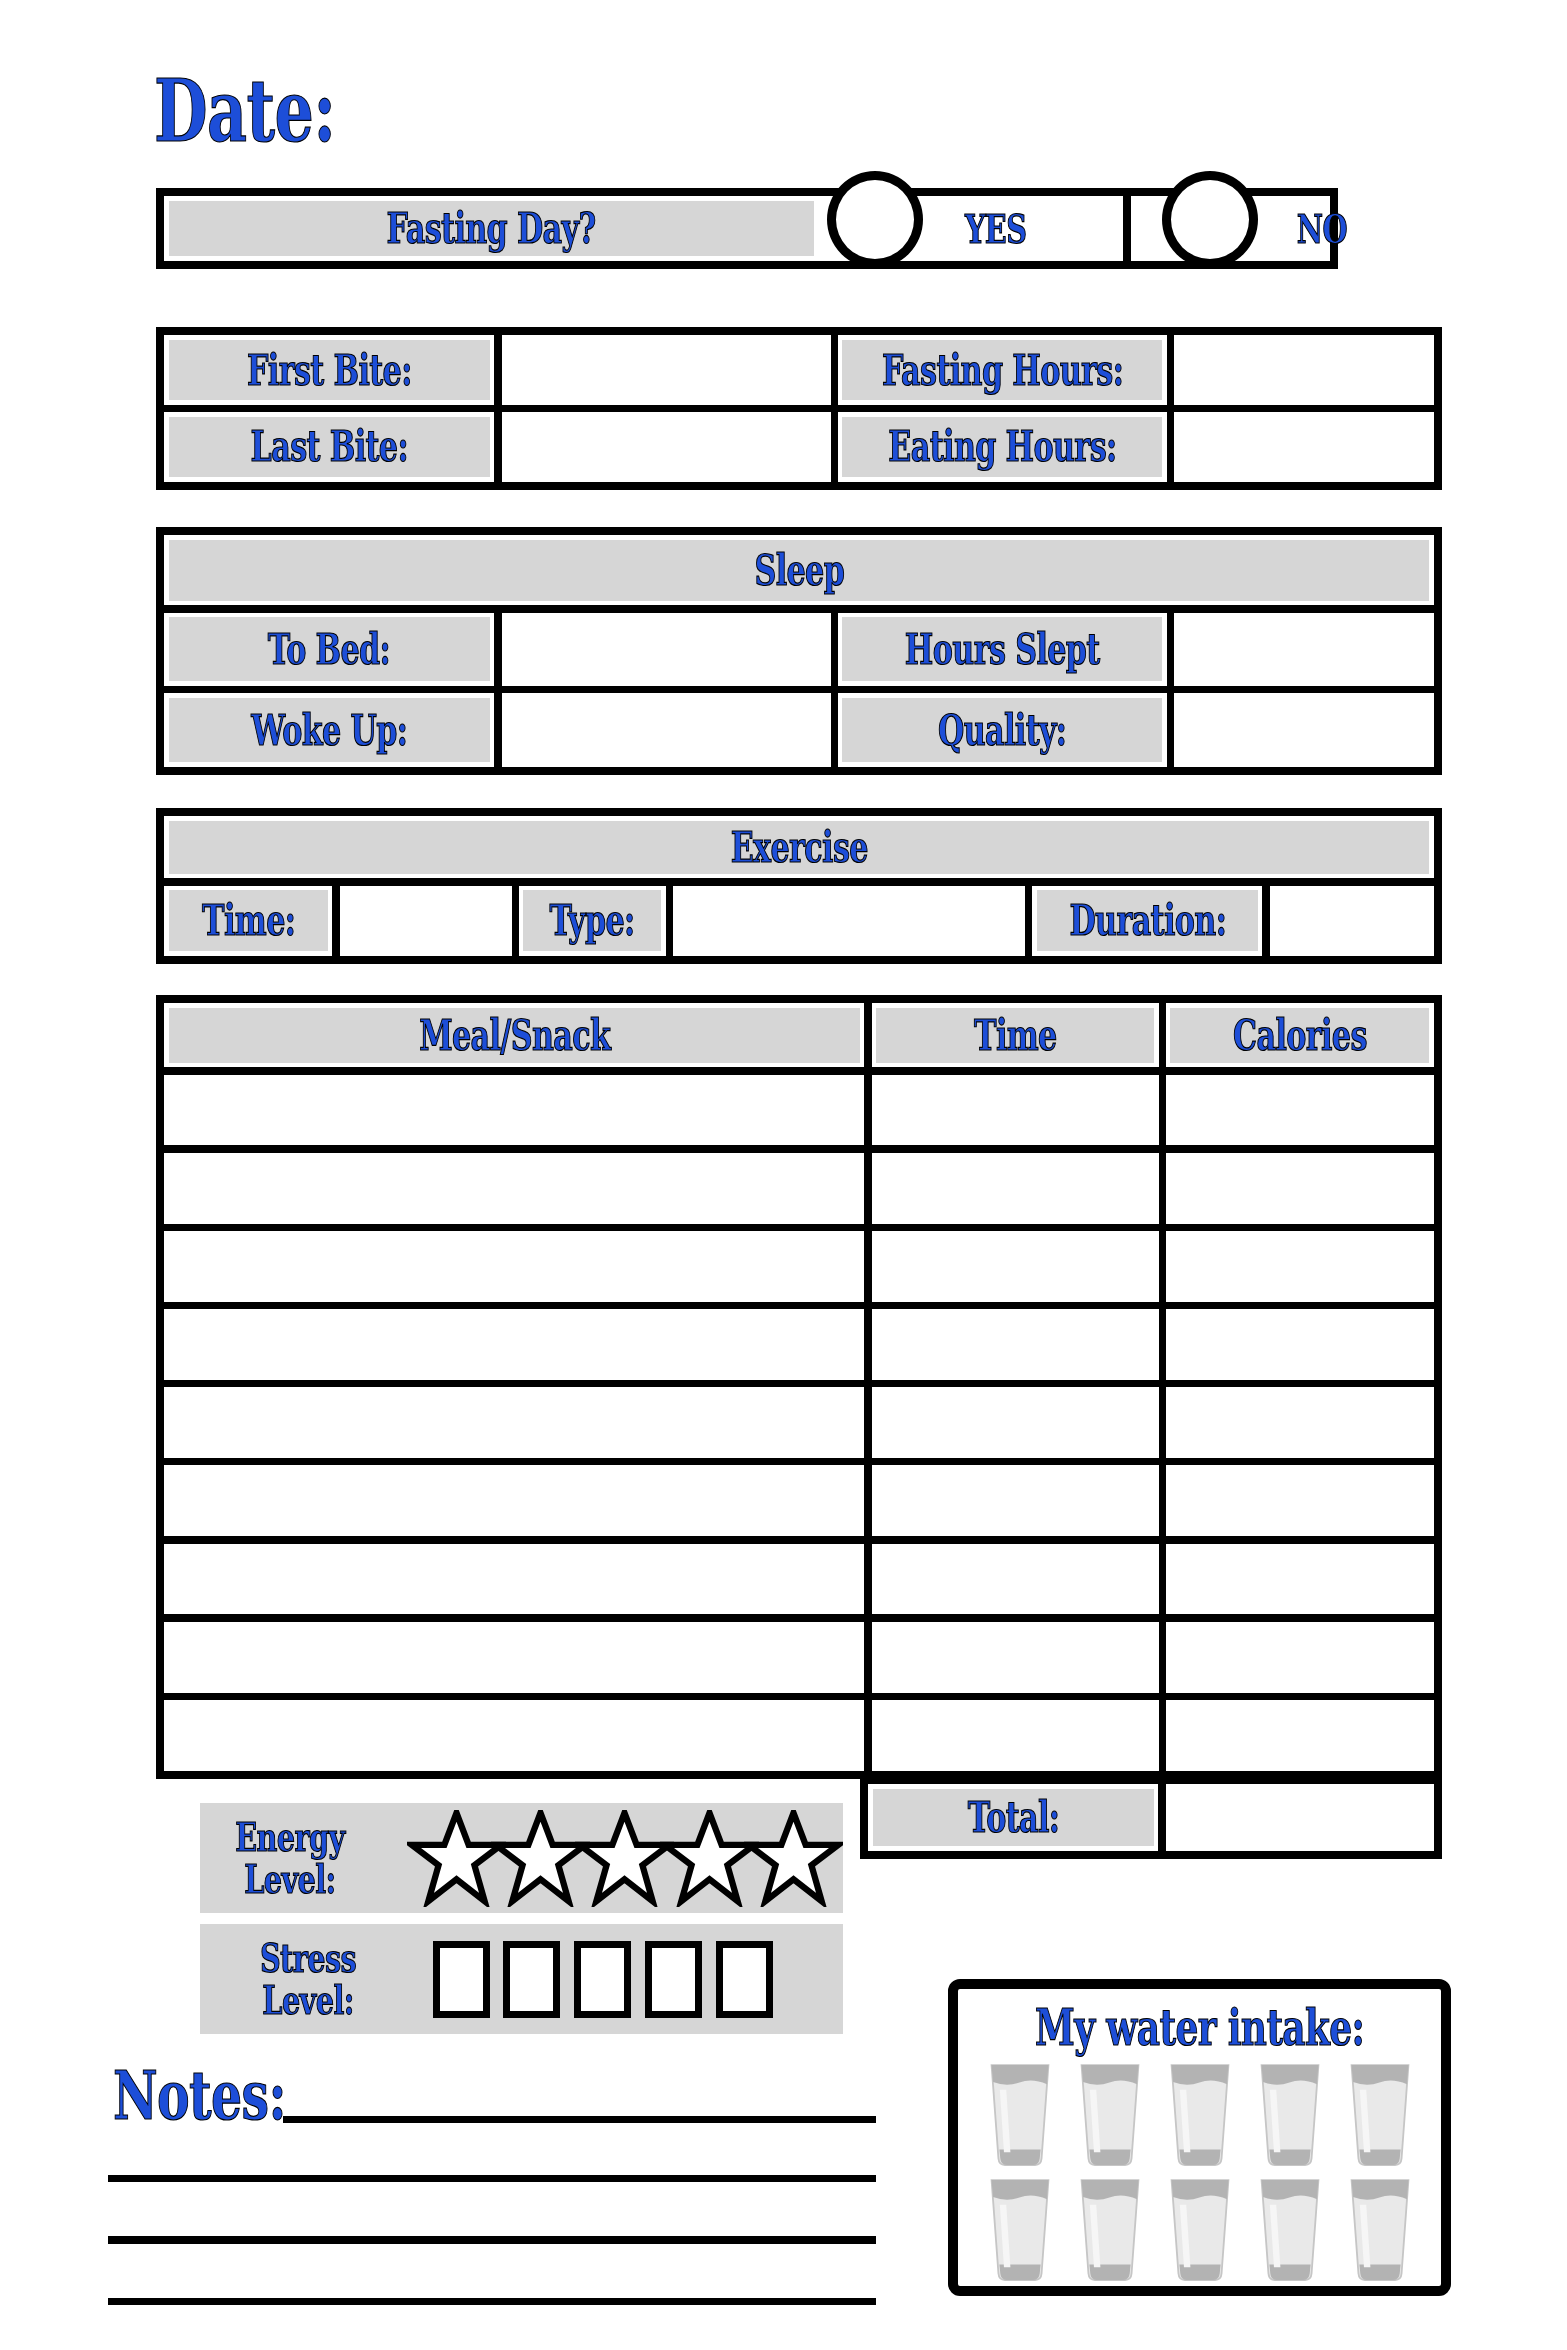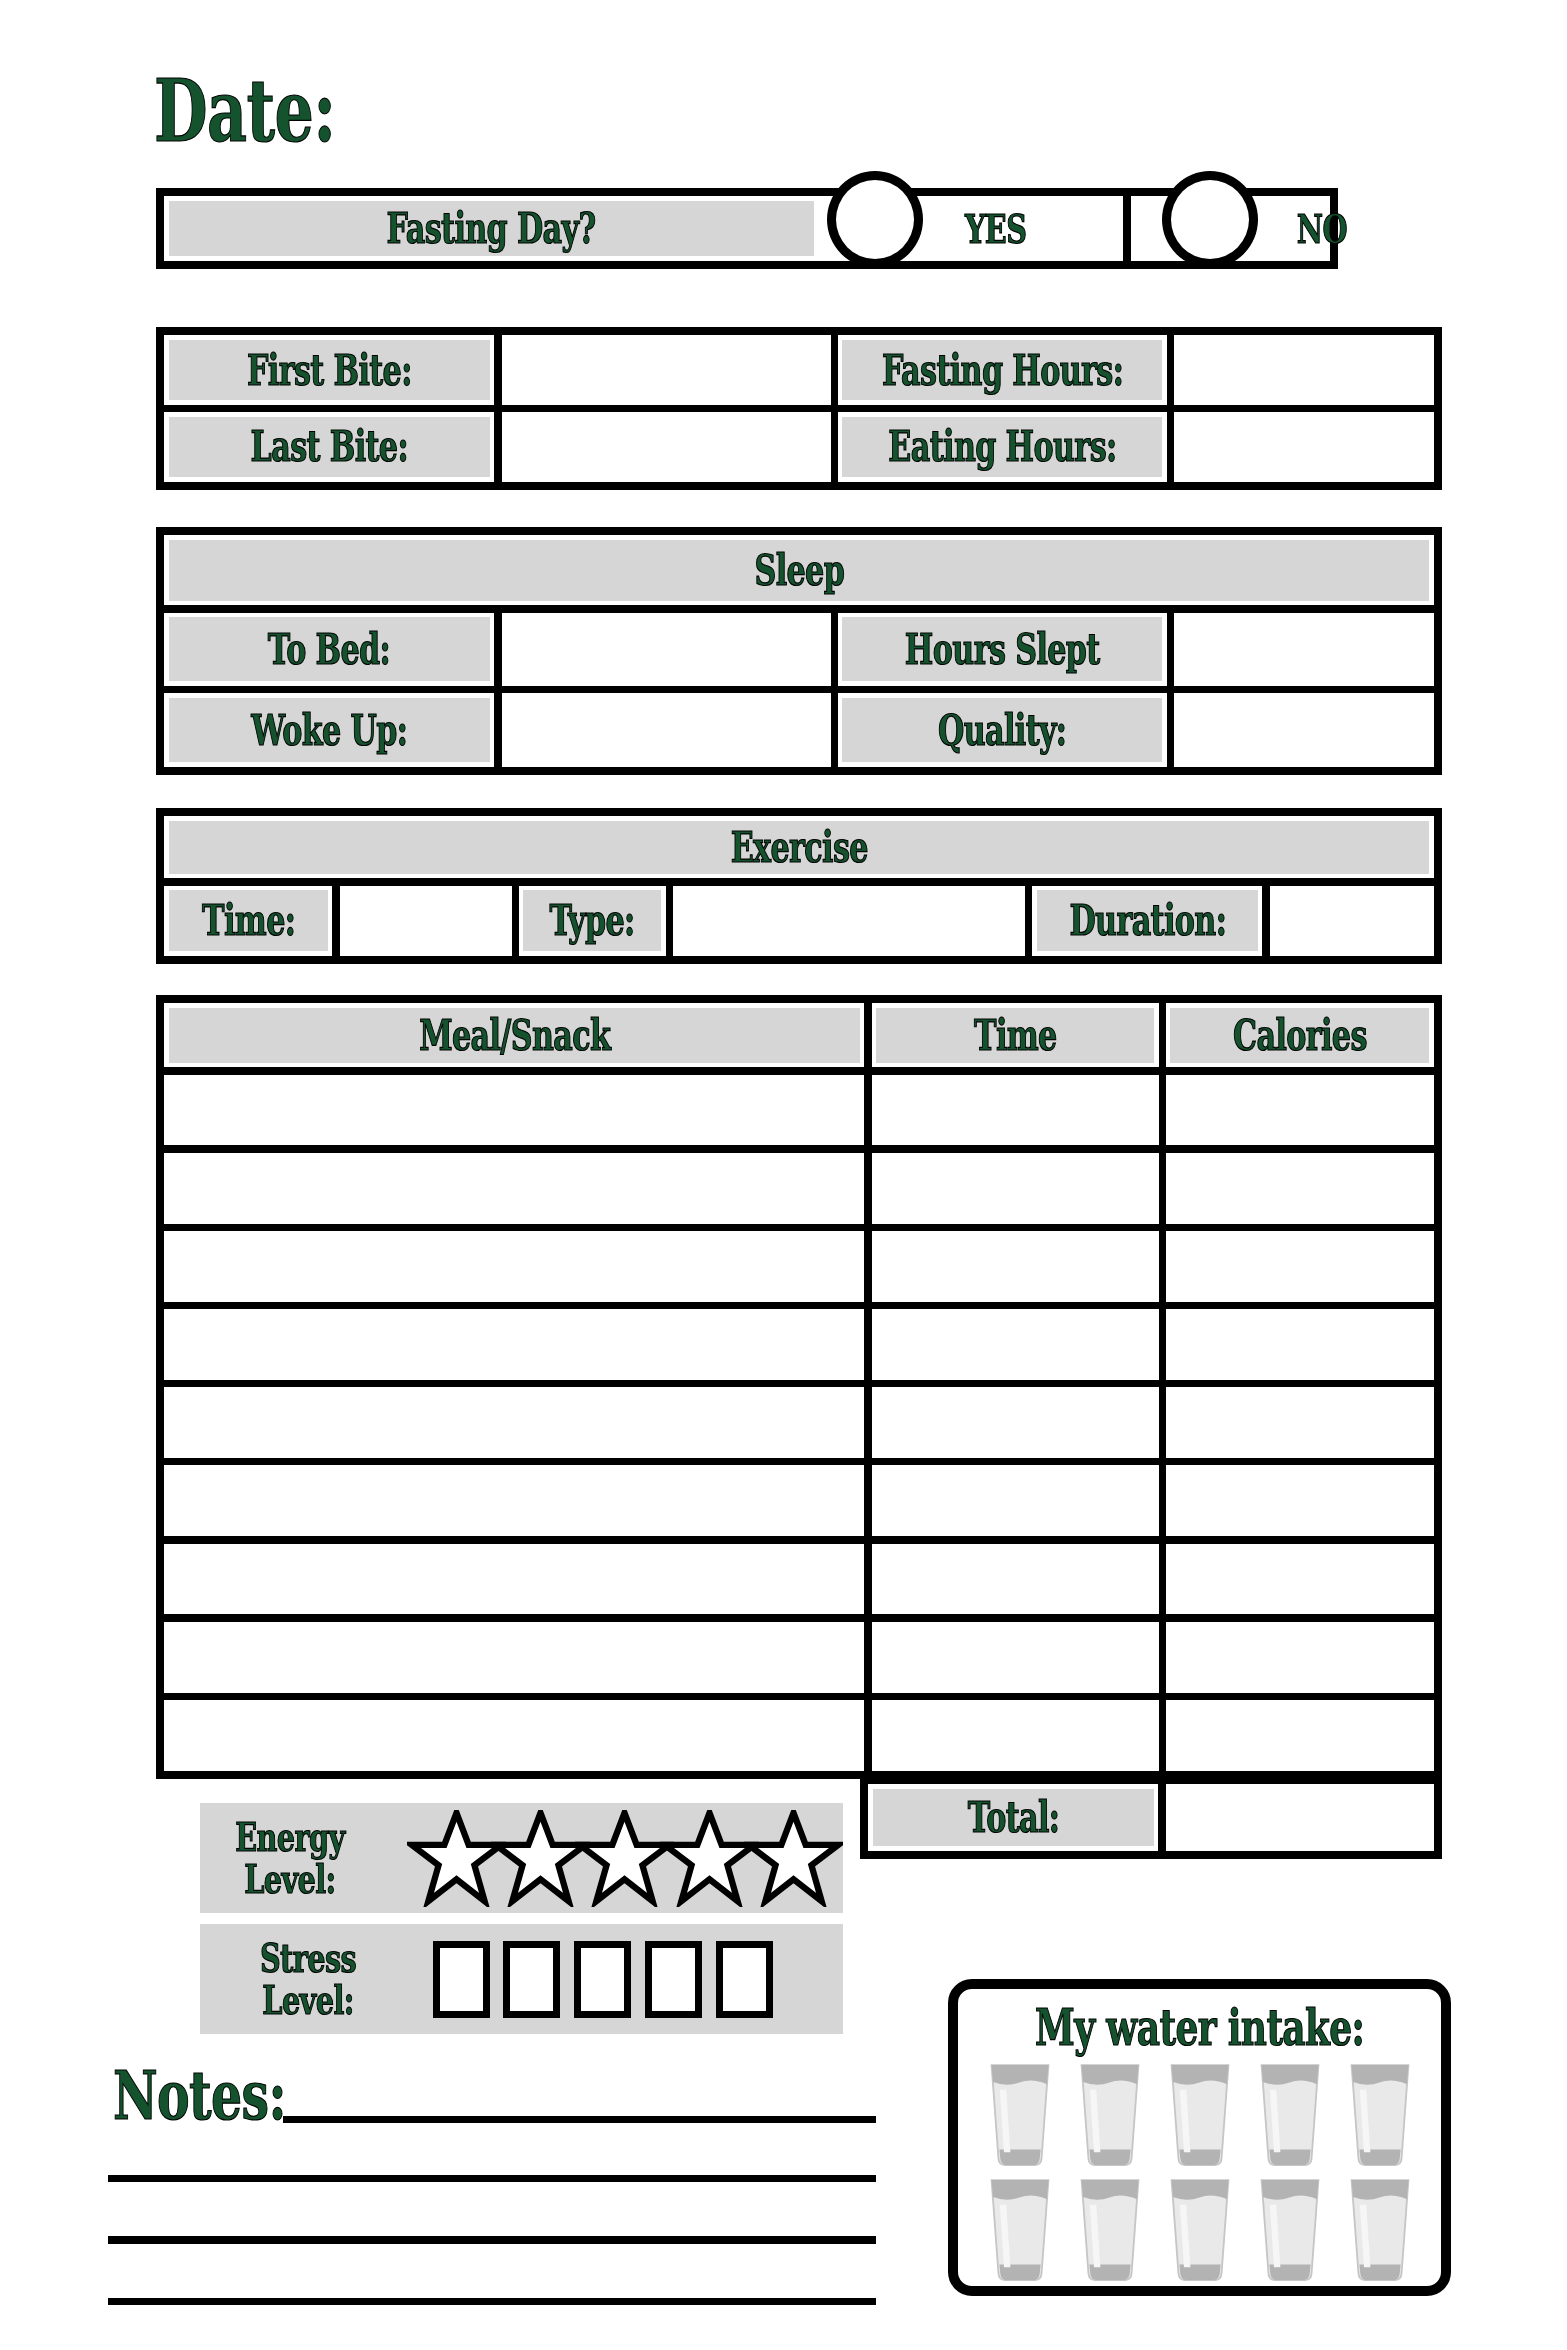--- a/index.html
+++ b/index.html
@@ -5,21 +5,21 @@
   :root{
     --cell-gray:#d6d6d6;
     --line-black:#000000;
     --glass-body:#e9e9e9;
     --glass-band:#b3b3b3;
   }
   *{margin:0;padding:0;box-sizing:border-box;}
   html,body{background:#ffffff;}
   .page{
     position:relative;width:1568px;height:2351px;background:#fff;overflow:hidden;
-    font-family:"DejaVu Serif", "Liberation Serif", serif;font-weight:700;color:#14532d;
+    font-family:"DejaVu Serif", "Liberation Serif", serif;font-weight:700;color:#1d4ed8;
   }
   
   .fx{display:inline-block;transform:scaleX(0.72);transform-origin:center center;
       white-space:nowrap;-webkit-text-stroke:1.2px #000;letter-spacing:-0.9px;}
   .fx.left{transform-origin:left center;}
 
   
   .tbl{position:absolute;background:#000;padding:8.3px;display:grid;gap:7.3px;}
   .wcell{background:#fff;}
   .glabel{background:#fff;padding:4.6px;}
@@ -64,21 +64,21 @@
   .stress{top:1924px;}
   .lvl-label{width:216px;text-align:center;font-size:40px;line-height:1.06;
              transform:scaleX(0.72);-webkit-text-stroke:1.2px #000;letter-spacing:-0.9px;}
   .stars{display:flex;align-items:center;margin-left:1.8px;}
   .stars svg{margin-left:-14.7px;display:block;}
   .sqs{display:flex;align-items:center;gap:13.8px;margin-left:16.5px;}
   .sq{width:57px;height:77px;border:7.3px solid #000;background:#fff;}
 
   
   .waterbox{position:absolute;left:948px;top:1979px;width:503px;height:317px;
-            border:10px solid #000;border-radius:24px;background:#fff;text-align:center;}
+            border:10px solid #000;border-radius:12px;background:#fff;text-align:center;}
   .water-title{font-size:50px;margin-top:9.2px;}
   .glasses{display:flex;flex-wrap:wrap;justify-content:center;column-gap:24px;row-gap:7.3px;
            padding:3.7px 13px 0 13px;}
   .glasses svg{display:block;}
 
   
   .notes-label{position:absolute;left:113px;top:2061px;font-size:68px;line-height:1;}
   .nline{height:7.3px;background:#000;}
   .nline0{position:absolute;left:283px;top:2116px;width:593px;}
   .nlines{position:absolute;left:108px;top:2175px;width:768px;}

